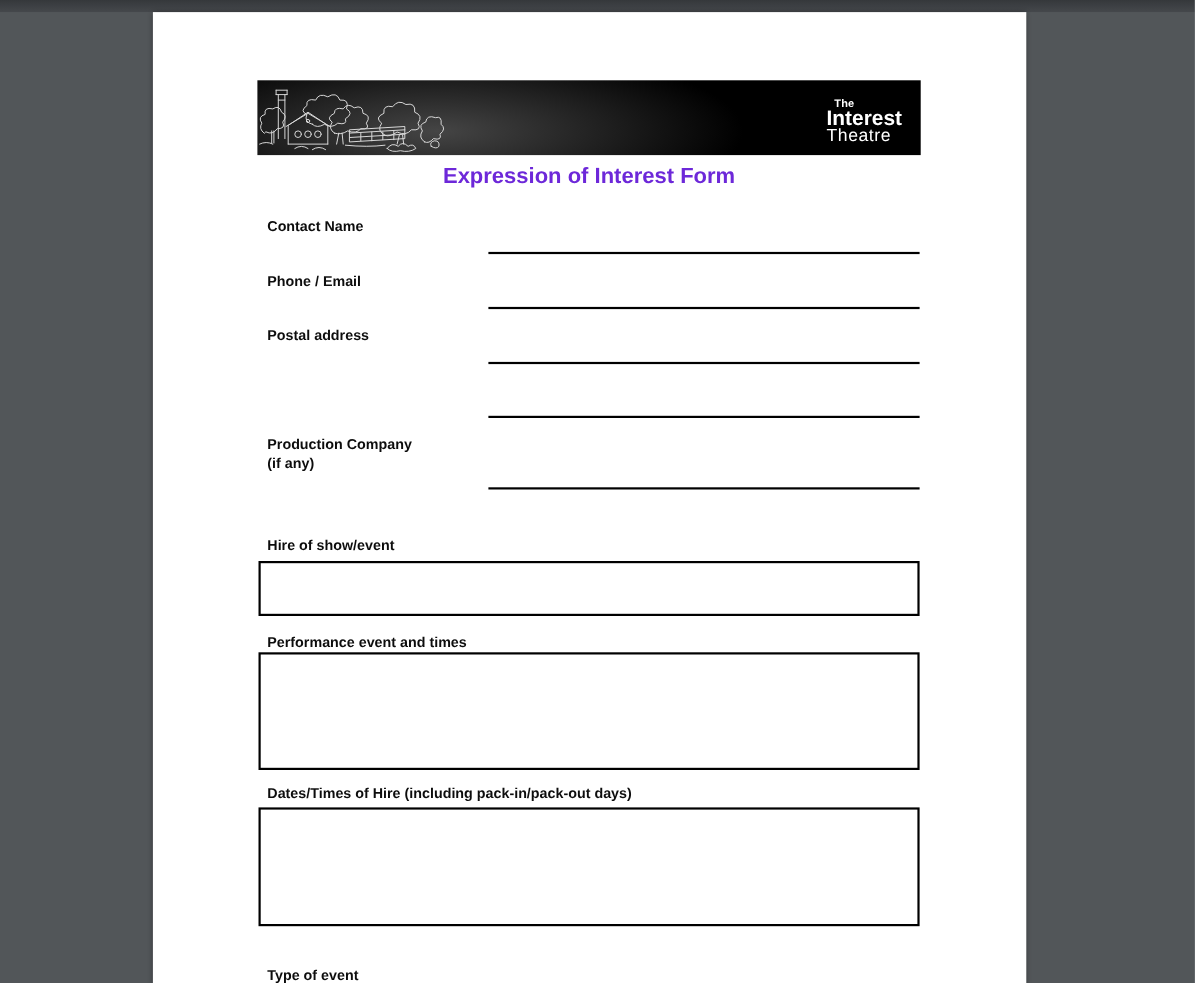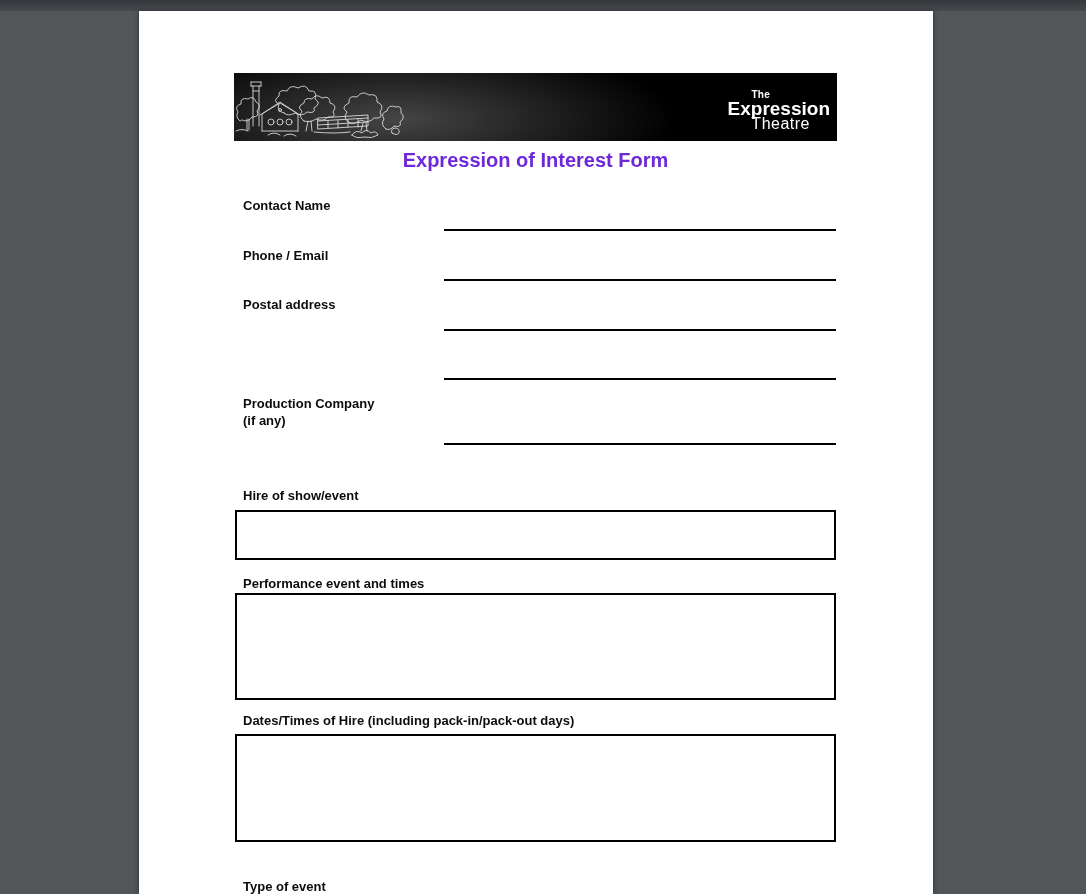--- a/index.html
+++ b/index.html
@@ -38,21 +38,21 @@
   .logo {
     position: absolute;
     top: 17px; right: 7px;
     color: #ffffff;
     line-height: 1;
     text-align: left;
   }
   .logo-the {
     display: block;
     font-size: 10px; font-weight: 700;
-    margin-left: 24px; margin-bottom: 0px;
+    margin-left: 7px; margin-bottom: 0px;
     letter-spacing: 0.2px;
   }
   .logo-name {
     display: block;
     font-size: 19px; font-weight: 700;
     letter-spacing: 0px;
     margin-top: -1px;
   }
   .logo-sub {
     display: block;
@@ -125,21 +125,21 @@
         <path d="M116 50 Q108 46 113 39 Q106 34 115 30 Q114 22 123 24 Q128 17 135 22 Q144 20 143 29 Q151 32 146 39 Q150 46 140 45 Q135 51 127 47 Q120 52 116 50 Z M129 50 L127 58 M132 50 L133 58"></path>
 
         <path d="M152 56 Q146 52 150 46 Q146 40 153 38 Q154 31 162 34 Q168 32 167 40 Q172 44 166 49 Q168 55 160 53 Q156 58 152 56 Z"></path>
 
         <path d="M118 62 Q122 56 128 60 Q132 55 137 60 Q142 57 144 62 Q138 66 130 64 Q122 66 118 62 Z"></path>
         <path d="M158 60 Q156 56 161 55 Q166 55 165 60 Q163 63 158 60 Z"></path>
         <path d="M34 62 Q40 58 46 62 M50 63 Q56 59 62 63 M80 59 Q100 61 116 59"></path>
       </svg>
       <div class="logo">
         <span class="logo-the">The</span>
-        <span class="logo-name">Expression</span>
+        <span class="logo-name">Interest</span>
         <span class="logo-sub">Theatre</span>
       </div>
     </div>
 
     <div class="form-title">Expression of Interest Form</div>
 
     <div class="field-label" style="top:186px">Contact Name</div>
     <div class="input-line" style="top:218px"></div>
 
     <div class="field-label" style="top:236px">Phone / Email</div>

